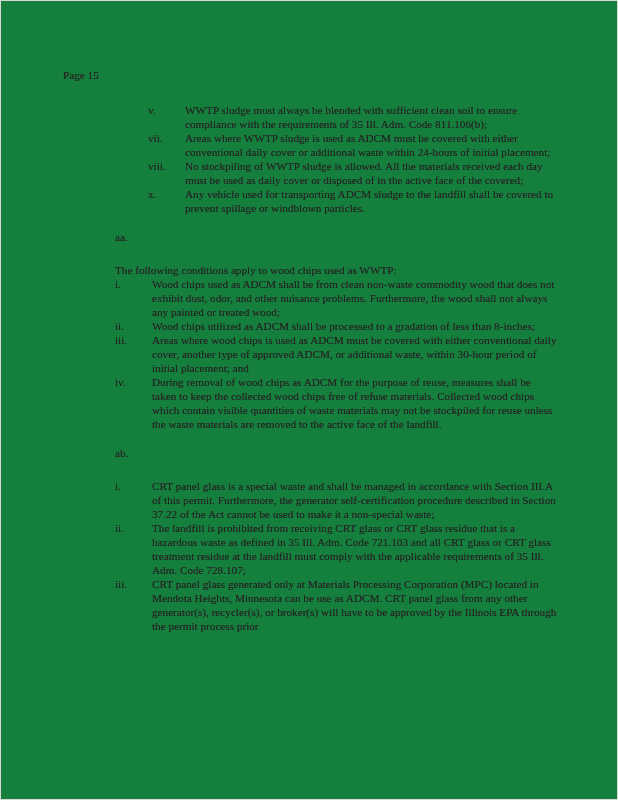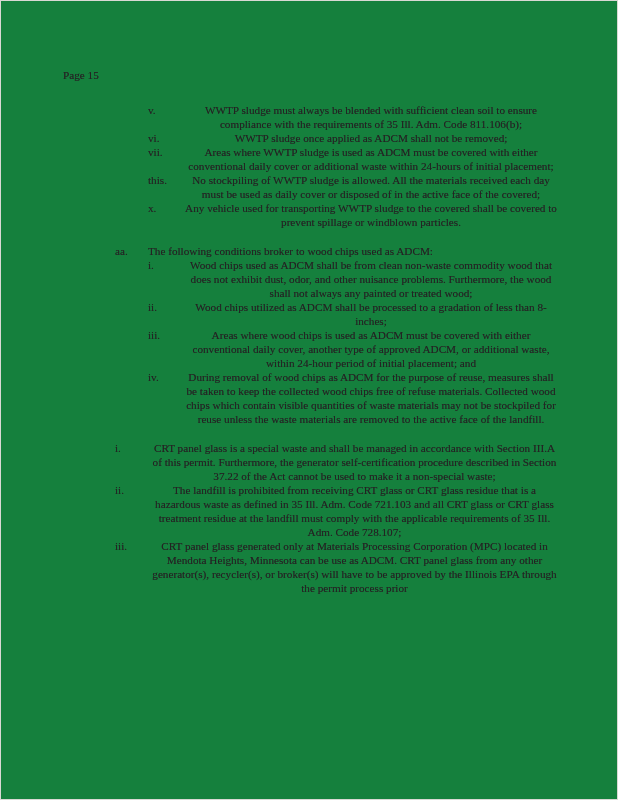--- a/index.html
+++ b/index.html
@@ -41,25 +41,25 @@
   }
   .item {
     display: flex;
     align-items: flex-start;
   }
   .item .m {
     flex: 0 0 37px;
   }
   .item .t {
     flex: 1;
-    text-align: center;
   }
   .sec {
     display: flex;
     margin-top: 15px;
+    flex-direction: column;
   }
   .sec-m {
     flex: 0 0 33px;
   }
   .sec-body {
     flex: 1;
   }
 </style>
 </head>
 <body>
@@ -69,61 +69,58 @@
   <div class="page-label">Page 15</div>
 
   <div class="content">
 
     <div class="roman-list indent">
       <div class="item">
         <div class="m">v.</div>
         <div class="t">WWTP sludge must always be blended with sufficient clean soil to ensure compliance with the requirements of 35 Ill. Adm. Code 811.106(b);</div>
       </div>
       <div class="item">
-        <div class="m">vi.</div>
-        <div class="t">WWTP sludge once applied as ADCM shall not be removed;</div>
-      </div>
-      <div class="item">
         <div class="m">vii.</div>
         <div class="t">Areas where WWTP sludge is used as ADCM must be covered with either conventional daily cover or additional waste within 24-hours of initial placement;</div>
       </div>
       <div class="item">
-        <div class="m">this.</div>
+        <div class="m">viii.</div>
         <div class="t">No stockpiling of WWTP sludge is allowed.  All the materials received each day must be used as daily cover or disposed of in the active face of the covered;</div>
       </div>
       <div class="item">
         <div class="m">x.</div>
-        <div class="t">Any vehicle used for transporting WWTP sludge to the covered shall be covered to prevent spillage or windblown particles.</div>
+        <div class="t">Any vehicle used for transporting ADCM sludge to the landfill shall be covered to prevent spillage or windblown particles.</div>
       </div>
     </div>
 
     <div class="sec">
       <div class="sec-m">aa.</div>
       <div class="sec-body">
-        <div class="intro">The following conditions broker to wood chips used as ADCM:</div>
+        <div class="intro">The following conditions apply to wood chips used as WWTP:</div>
         <div class="item">
           <div class="m">i.</div>
           <div class="t">Wood chips used as ADCM shall be from clean non-waste commodity wood that does not exhibit dust, odor, and other nuisance problems. Furthermore, the wood shall not always any painted or treated wood;</div>
         </div>
         <div class="item">
           <div class="m">ii.</div>
           <div class="t">Wood chips utilized as ADCM shall be processed to a gradation of less than 8-inches;</div>
         </div>
         <div class="item">
           <div class="m">iii.</div>
-          <div class="t">Areas where wood chips is used as ADCM must be covered with either conventional daily cover, another type of approved ADCM, or additional waste, within 24-hour period of initial placement; and</div>
+          <div class="t">Areas where wood chips is used as ADCM must be covered with either conventional daily cover, another type of approved ADCM, or additional waste, within 30-hour period of initial placement; and</div>
         </div>
         <div class="item">
           <div class="m">iv.</div>
           <div class="t">During removal of wood chips as ADCM for the purpose of reuse, measures shall be taken to keep the collected wood chips free of refuse materials.  Collected wood chips which contain visible quantities of waste materials may not be stockpiled for reuse unless the waste materials are removed to the active face of the landfill.</div>
         </div>
       </div>
     </div>
 
     <div class="sec">
+      <div class="sec-m">ab.</div>
       <div class="sec-body">
         <div class="item">
           <div class="m">i.</div>
           <div class="t">CRT panel glass is a special waste and shall be managed in accordance with Section III.A of this permit. Furthermore, the generator self-certification procedure described in Section 37.22 of the Act cannot be used to make it a non-special waste;</div>
         </div>
         <div class="item">
           <div class="m">ii.</div>
           <div class="t">The landfill is prohibited from receiving CRT glass or CRT glass residue that is a hazardous waste as defined in 35 Ill. Adm. Code 721.103 and all CRT glass or CRT glass treatment residue at the landfill must comply with the applicable requirements of 35 Ill. Adm. Code 728.107;</div>
         </div>
         <div class="item">

